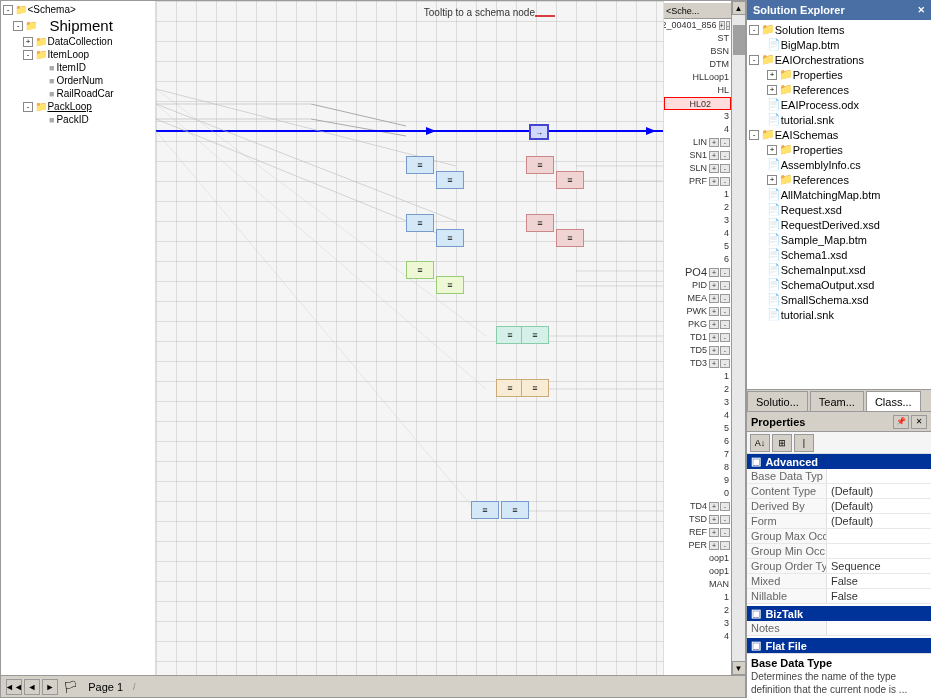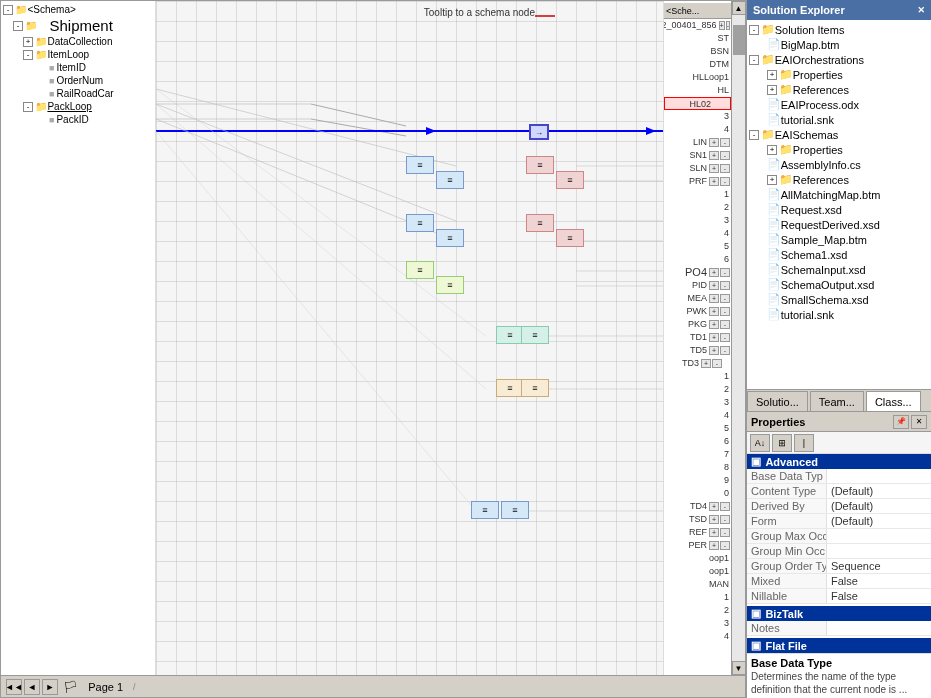--- a/index.html
+++ b/index.html
@@ -300,21 +300,21 @@
             <div style="height: 13px; display: flex; align-items: center; justify-content: flex-end; padding-right: 1px; font-size: 9px; color: rgb(51, 51, 51); border-bottom: 1px solid transparent; cursor: pointer;">
               <span style="font-size: 9px; margin-right: 1px;">TD1</span>
               <span style="width: 10px; height: 9px; background: rgb(232, 232, 232); border: 1px solid rgb(153, 153, 153); display: inline-flex; align-items: center; justify-content: center; font-size: 7px; cursor: pointer; margin-left: 1px;">+</span>
               <span style="width: 10px; height: 9px; background: rgb(232, 232, 232); border: 1px solid rgb(153, 153, 153); display: inline-flex; align-items: center; justify-content: center; font-size: 7px; cursor: pointer; margin-left: 1px;">-</span>
             </div>
             <div style="height: 13px; display: flex; align-items: center; justify-content: flex-end; padding-right: 1px; font-size: 9px; color: rgb(51, 51, 51); border-bottom: 1px solid transparent; cursor: pointer;">
               <span style="font-size: 9px; margin-right: 1px;">TD5</span>
               <span style="width: 10px; height: 9px; background: rgb(232, 232, 232); border: 1px solid rgb(153, 153, 153); display: inline-flex; align-items: center; justify-content: center; font-size: 7px; cursor: pointer; margin-left: 1px;">+</span>
               <span style="width: 10px; height: 9px; background: rgb(232, 232, 232); border: 1px solid rgb(153, 153, 153); display: inline-flex; align-items: center; justify-content: center; font-size: 7px; cursor: pointer; margin-left: 1px;">-</span>
             </div>
-            <div style="height: 13px; display: flex; align-items: center; justify-content: flex-end; padding-right: 9px; font-size: 9px; color: rgb(51, 51, 51); border-bottom: 1px solid transparent; cursor: pointer;">
+            <div style="height: 13px; display: flex; align-items: center; justify-content: flex-end; padding-right: 1px; font-size: 9px; color: rgb(51, 51, 51); border-bottom: 1px solid transparent; cursor: pointer;">
               <span style="font-size: 9px; margin-right: 1px;">TD3</span>
               <span style="width: 10px; height: 9px; background: rgb(232, 232, 232); border: 1px solid rgb(153, 153, 153); display: inline-flex; align-items: center; justify-content: center; font-size: 7px; cursor: pointer; margin-left: 1px;">+</span>
               <span style="width: 10px; height: 9px; background: rgb(232, 232, 232); border: 1px solid rgb(153, 153, 153); display: inline-flex; align-items: center; justify-content: center; font-size: 7px; cursor: pointer; margin-left: 1px;">-</span>
             </div>
             <div style="height: 13px; display: flex; align-items: center; justify-content: flex-end; padding-right: 1px; font-size: 9px; color: rgb(51, 51, 51); border-bottom: 1px solid transparent; cursor: pointer;">
               <span style="font-size: 9px; margin-right: 1px;">1</span>
             </div>
             <div style="height: 13px; display: flex; align-items: center; justify-content: flex-end; padding-right: 1px; font-size: 9px; color: rgb(51, 51, 51); border-bottom: 1px solid transparent; cursor: pointer;">
               <span style="font-size: 9px; margin-right: 1px;">2</span>
             </div>

